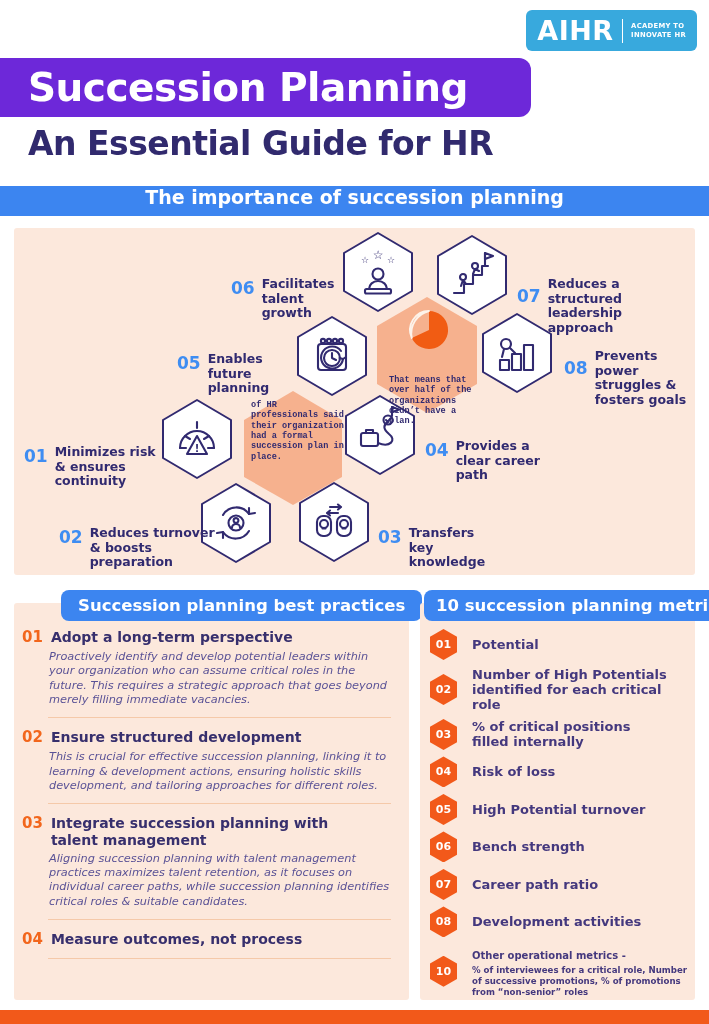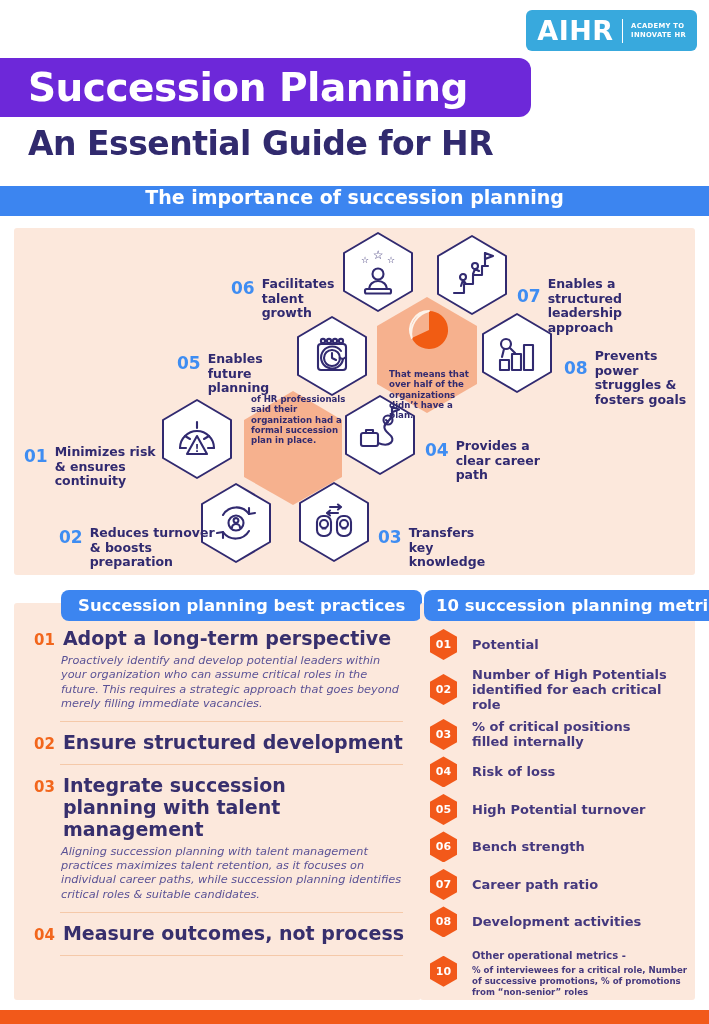--- a/index.html
+++ b/index.html
@@ -33,35 +33,35 @@
   
   .diagram-panel{
     position:absolute;top:228px;left:14px;width:681px;height:347px;background:#fce8dc;border-radius:3px;
   }
   .honeycomb{position:absolute;left:0;top:0;}
   .imp-item{position:absolute;display:flex;align-items:center;gap:7px;}
   .imp-num{color:#3f8df2;font-size:17px;font-weight:bold;line-height:1;}
   .imp-label{color:#312a70;font-size:12.5px;font-weight:bold;line-height:1.16;margin-top:20px;}
   .stat-block{position:absolute;left:237px;top:163px;width:96px;}
   .stat-value{color:#f15c13;font-size:31px;font-weight:bold;line-height:1;letter-spacing:-1px;}
-  .stat-desc,.stat-note{color:#312a70;font-size:8.6px;font-weight:bold;line-height:1.2;margin-top:3px;}
+  .stat-desc,.stat-note{color:#312a70;font-size:8.6px;font-weight:bold;line-height:1.2;margin-top:9px;font-family:Liberation Mono, monospace;}
   .note-block{position:absolute;left:375px;top:138px;width:86px;}
   
   .bp-panel{
-    position:absolute;top:603px;left:14px;width:395px;height:397px;background:#fce8dc;border-radius:3px;padding-left:12px;
+    position:absolute;top:603px;left:14px;width:395px;height:397px;background:#fce8dc;border-radius:3px;
   }
   .panel-header{
     position:absolute;top:-13px;background:#3c85f0;color:#fff;border-radius:8px;
     font-size:16.5px;font-weight:bold;padding:6px 17px;white-space:nowrap;
   }
   .bp-panel .panel-header{left:47px;}
   .bp-list{padding:25px 14px 0 8px;}
   .bp-head{display:flex;gap:8px;align-items:baseline;}
   .bp-num{color:#f2661c;font-size:15px;font-weight:bold;flex:0 0 auto;}
-  .bp-title{color:#372f6d;font-size:19px;font-weight:bold;line-height:1.15;}
+  .bp-title{color:#372f6d;font-size:14px;font-weight:bold;line-height:1.15;}
   .bp-body{
     margin:4px 0 0 27px;color:#5a5296;font-size:11.3px;font-style:italic;font-weight:400;line-height:1.27;
   }
   .bp-divider{border:none;border-top:1.5px solid #f5c9a9;margin:10px 4px 10px 26px;}
   .metrics-panel{
     position:absolute;top:603px;left:420px;width:275px;height:397px;background:#fce8dc;border-radius:3px;
   }
   .metrics-panel .panel-header{left:4px;padding:6px 12px;}
   .metric-list{padding:26px 8px 0 10px;}
   .metric-row{display:flex;align-items:center;gap:15px;margin-bottom:6.5px;min-height:28px;}
@@ -220,21 +220,21 @@
   <div class="imp-item" style="left:163px;top:104px;">
     <span class="imp-num">05</span>
     <span class="imp-label" style="width:88px;">Enables future planning</span>
   </div>
   <div class="imp-item" style="left:217px;top:29px;">
     <span class="imp-num">06</span>
     <span class="imp-label" style="width:80px;">Facilitates talent growth</span>
   </div>
   <div class="imp-item" style="left:503px;top:29px;">
     <span class="imp-num">07</span>
-    <span class="imp-label" style="width:118px;">Enables a structured leadership approach</span>
+    <span class="imp-label" style="width:118px;">Reduces a structured leadership approach</span>
   </div>
   <div class="imp-item" style="left:550px;top:101px;">
     <span class="imp-num">08</span>
     <span class="imp-label" style="width:100px;">Prevents power struggles &amp; fosters goals</span>
   </div>
 
   <div class="stat-block">
     <div class="stat-desc">of HR professionals said their organization had a formal succession plan in place.</div>
   </div>
   <div class="note-block">
@@ -253,20 +253,21 @@
       </div>
       <div class="bp-body">Proactively identify and develop potential leaders within your organization who can assume critical roles in the future. This requires a strategic approach that goes beyond merely filling immediate vacancies.</div>
     </div>
     <hr class="bp-divider">
 
     <div>
       <div class="bp-head">
         <span class="bp-num">02</span>
         <span class="bp-title">Ensure structured development</span>
       </div>
+      <div class="bp-body">This is crucial for effective succession planning, linking it to learning &amp; development actions, ensuring holistic skills development, and tailoring approaches for different roles.</div>
     </div>
     <hr class="bp-divider">
 
     <div>
       <div class="bp-head">
         <span class="bp-num">03</span>
         <span class="bp-title" style="max-width:300px;">Integrate succession planning with talent management</span>
       </div>
       <div class="bp-body">Aligning succession planning with talent management practices maximizes talent retention, as it focuses on individual career paths, while succession planning identifies critical roles &amp; suitable candidates.</div>
     </div>

